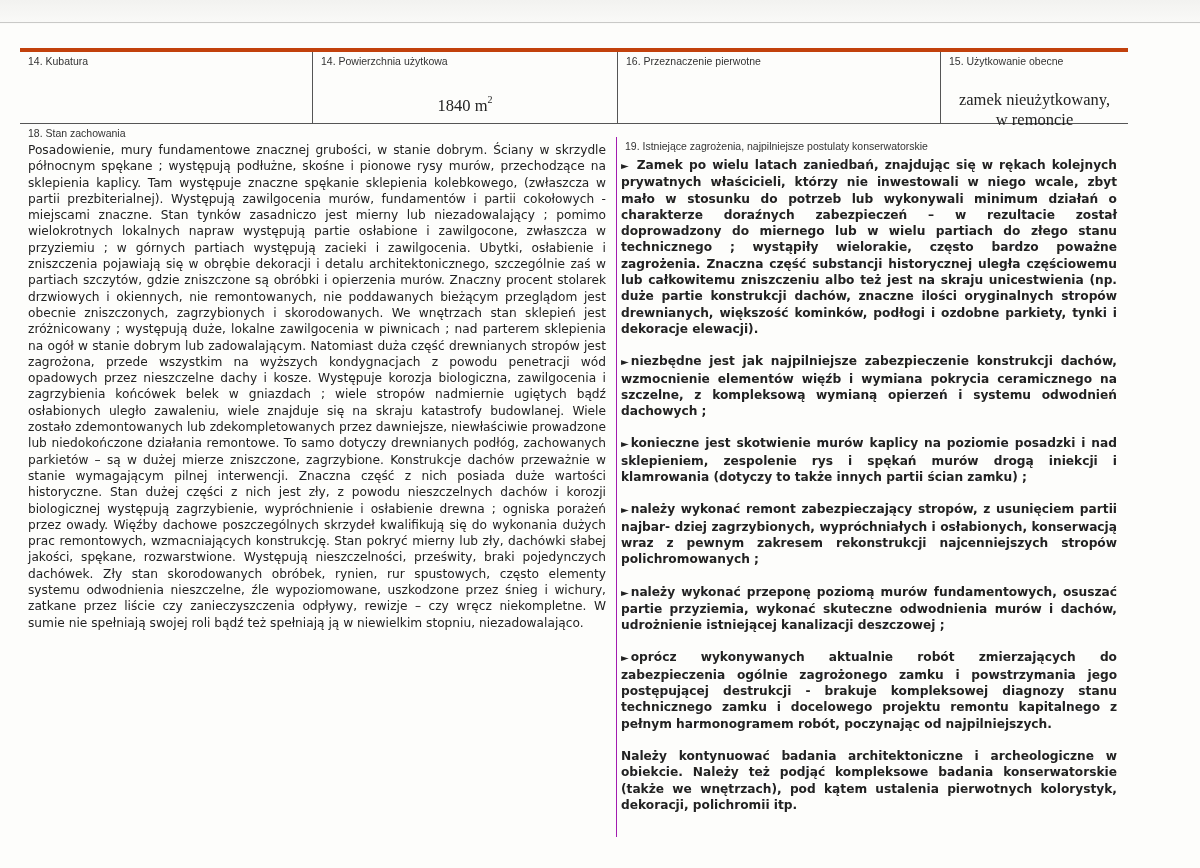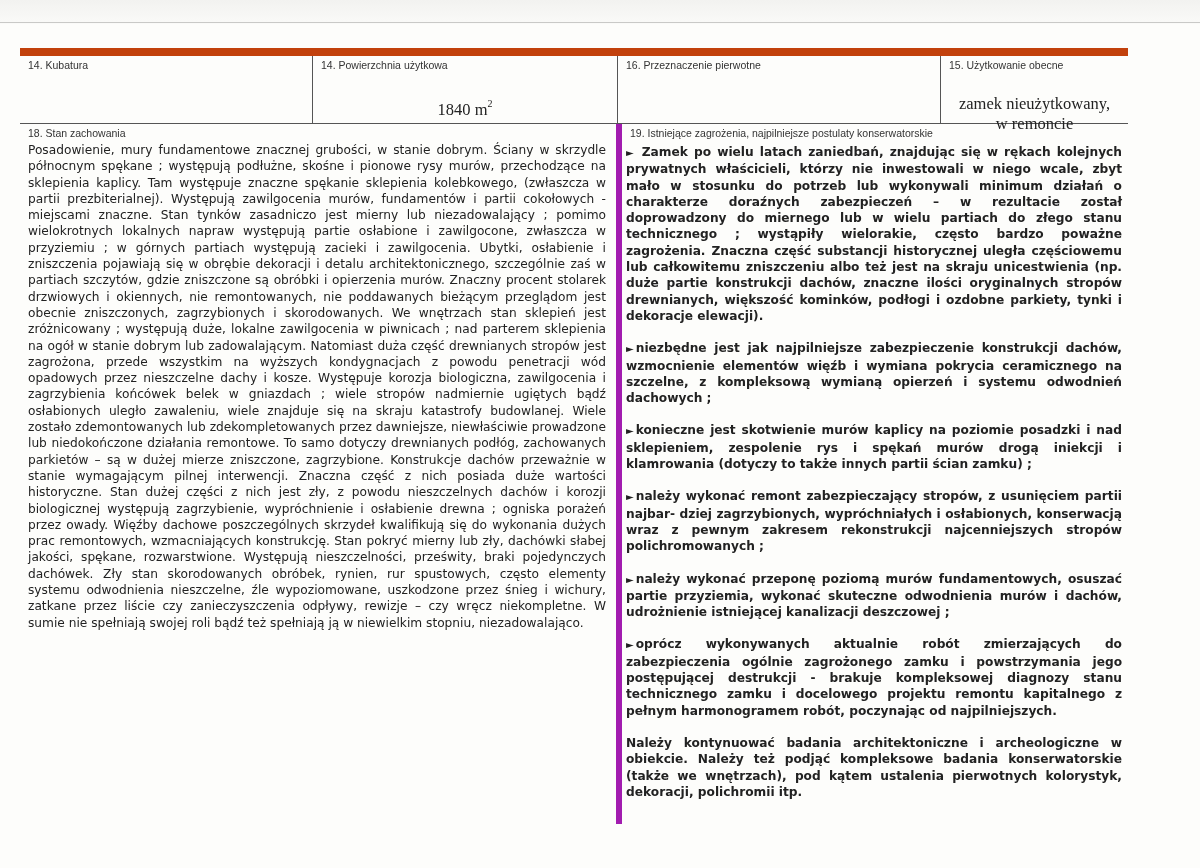--- a/index.html
+++ b/index.html
@@ -11,21 +11,21 @@
   .scan-top {
     position:absolute; left:0; top:0; width:1200px; height:24px;
     background:linear-gradient(#f2f2f0,#fafaf8);
   }
   .scan-line {
     position:absolute; left:0; top:22px; width:1200px; height:1px; background:#c9c9c7;
   }
   .sheet { position:absolute; left:20px; top:48px; width:1108px; }
   .row1 {
     position:absolute; left:0; top:0; height:76px; width:1108px;
-    border-top:8px solid #c2410c; border-bottom:1px solid #555;
+    border-top:4px solid #c2410c; border-bottom:1px solid #555;
     box-sizing:border-box;
   }
   .cell {
     position:absolute; top:0; height:100%; box-sizing:border-box;
     border-left:1px solid #555;
   }
   .cell:first-child { border-left:none; }
   .lbl {
     font-family:"Liberation Sans", sans-serif; font-size:10.5px; color:#333;
     position:absolute; left:8px; top:3px; white-space:nowrap;
@@ -33,22 +33,22 @@
   .val {
     font-family:"Liberation Serif", serif; font-size:16.5px; color:#222;
     position:absolute; left:0; right:0; text-align:center; line-height:20px;
   }
   .val sup { font-size:10px; vertical-align:8px; }
   .row2 {
     position:absolute; left:0; top:76px; width:1108px; height:700px;
   }
   .col-left { position:absolute; left:0; top:0; width:592px; height:100%; }
   .col-right {
-    position:absolute; left:596px; top:0; width:512px; height:700px;
-    border-left:6px solid #a21caf;
+    position:absolute; left:596px; top:13px; width:512px; height:700px;
+    border-left:1px solid #a21caf;
   }
   .sec-lbl {
     font-family:"Liberation Sans", sans-serif; font-size:10.5px; color:#333;
     margin:0; padding:3px 0 0 8px; line-height:13px;
   }
   .body-text {
     font-family:"DejaVu Sans", sans-serif; font-size:12.2px; line-height:16.3px;
     text-align:justify; color:#222; margin:0;
   }
   .col-left .body-text { padding:2px 6px 0 8px; }

